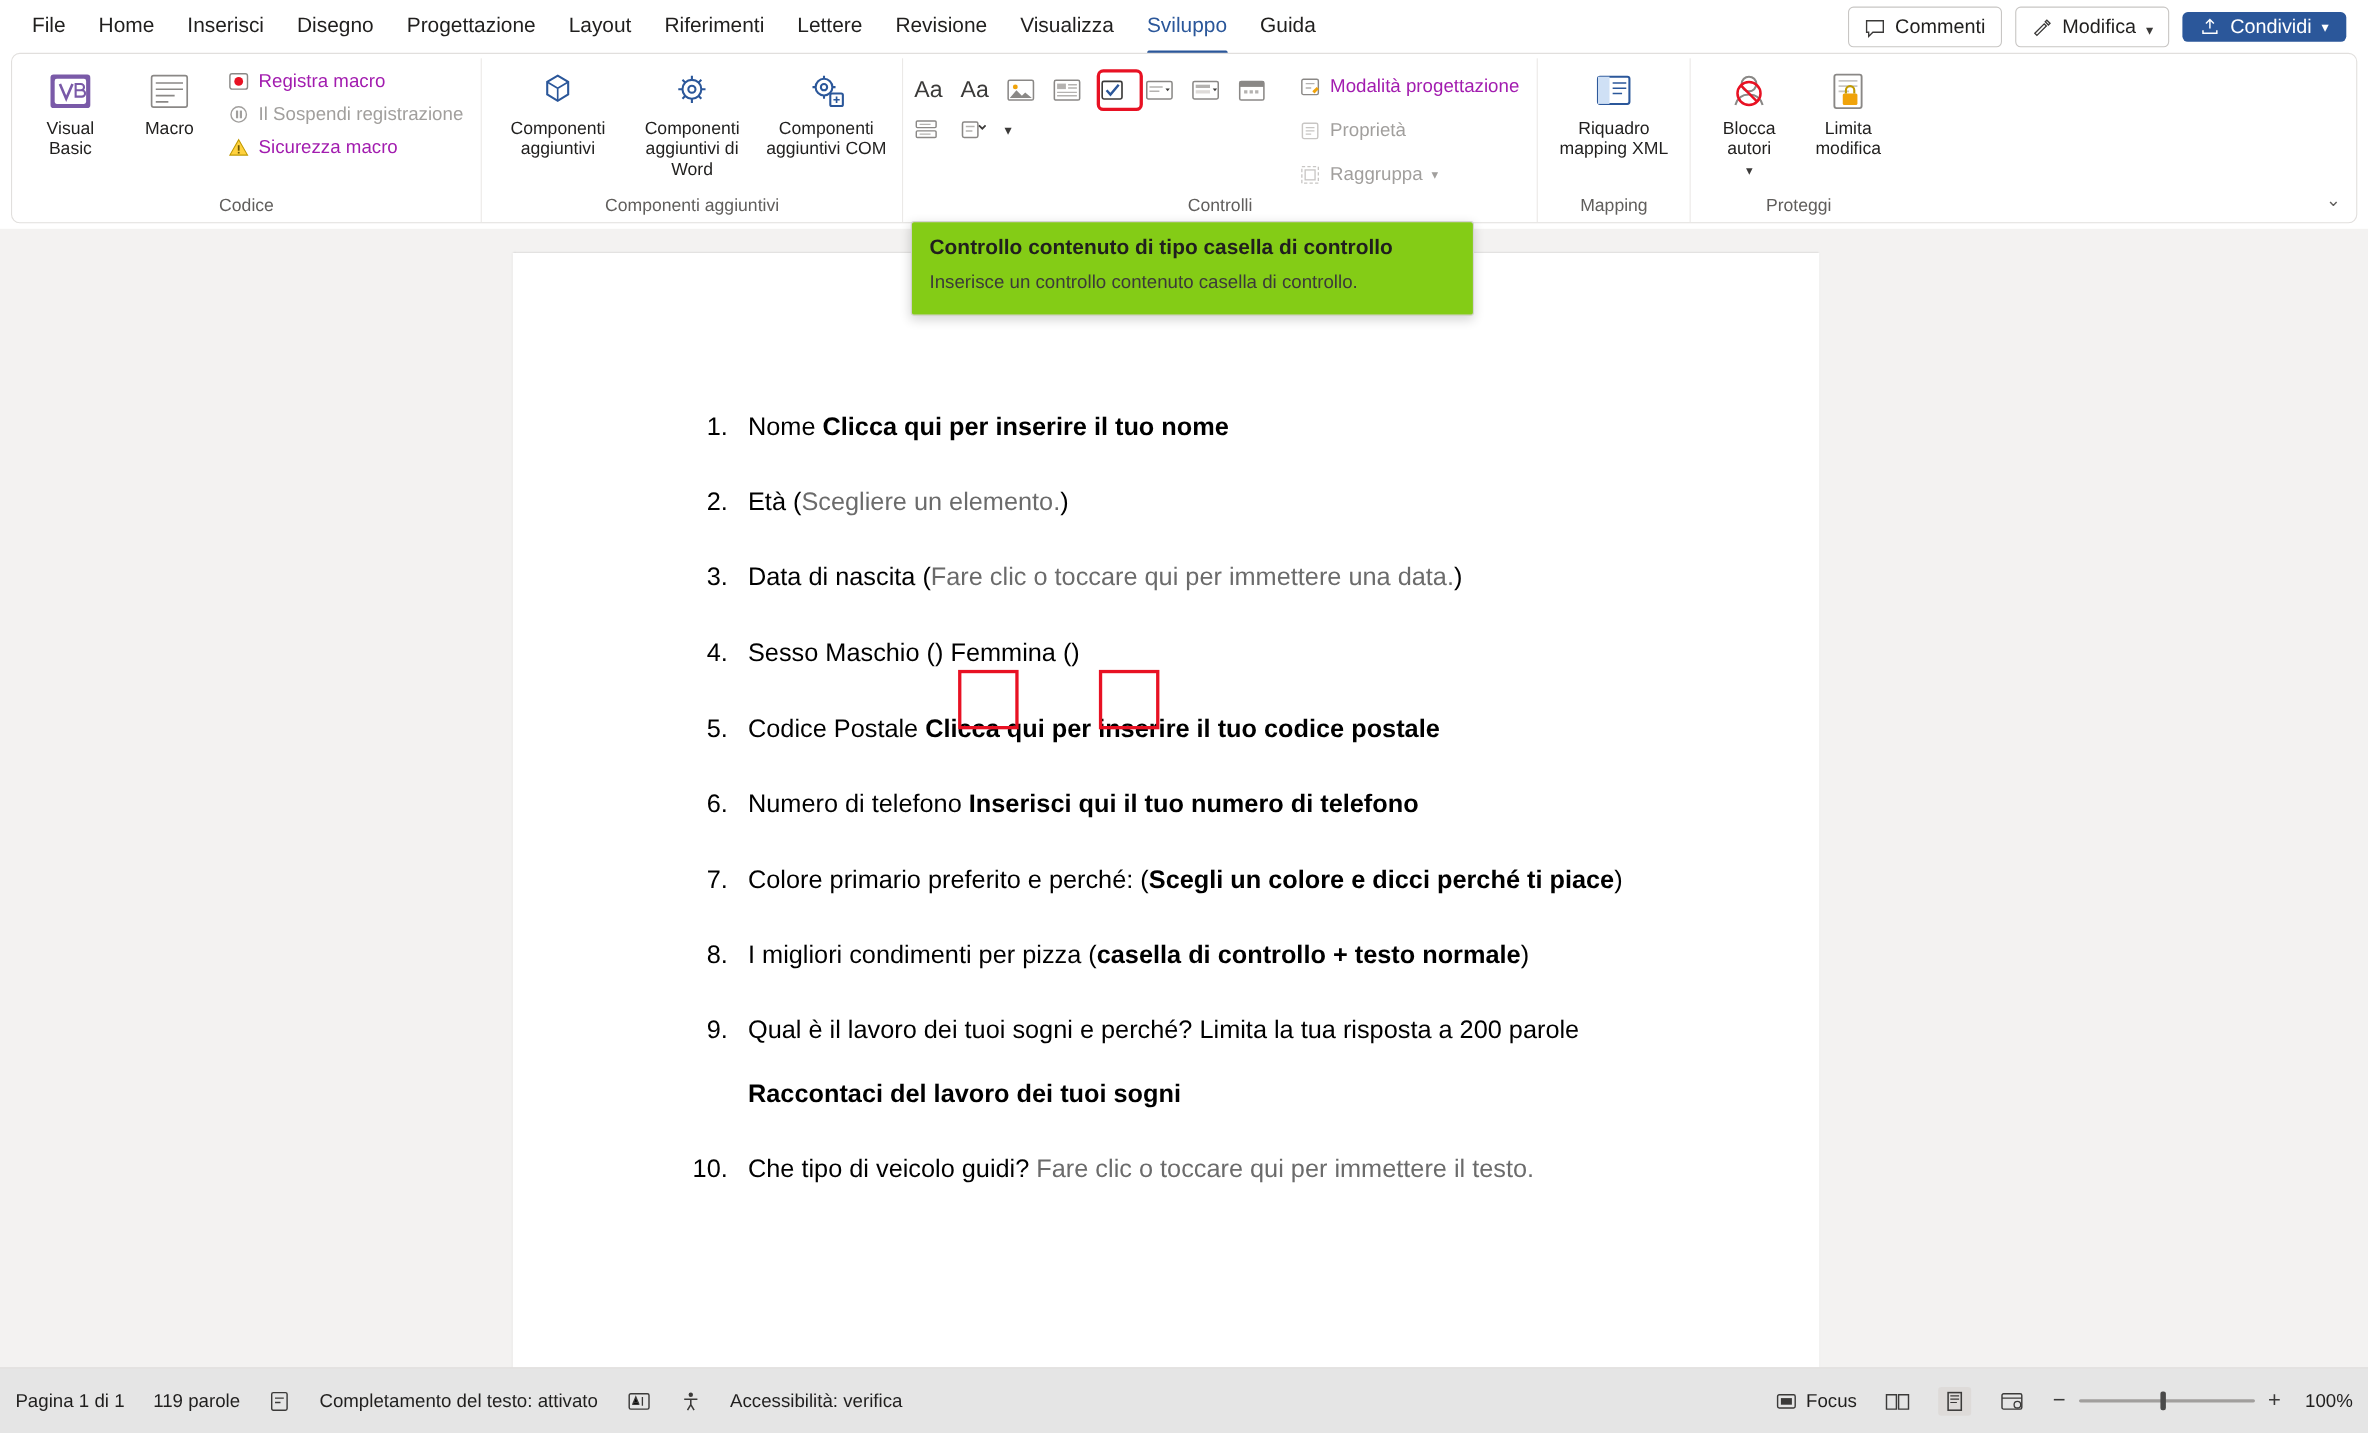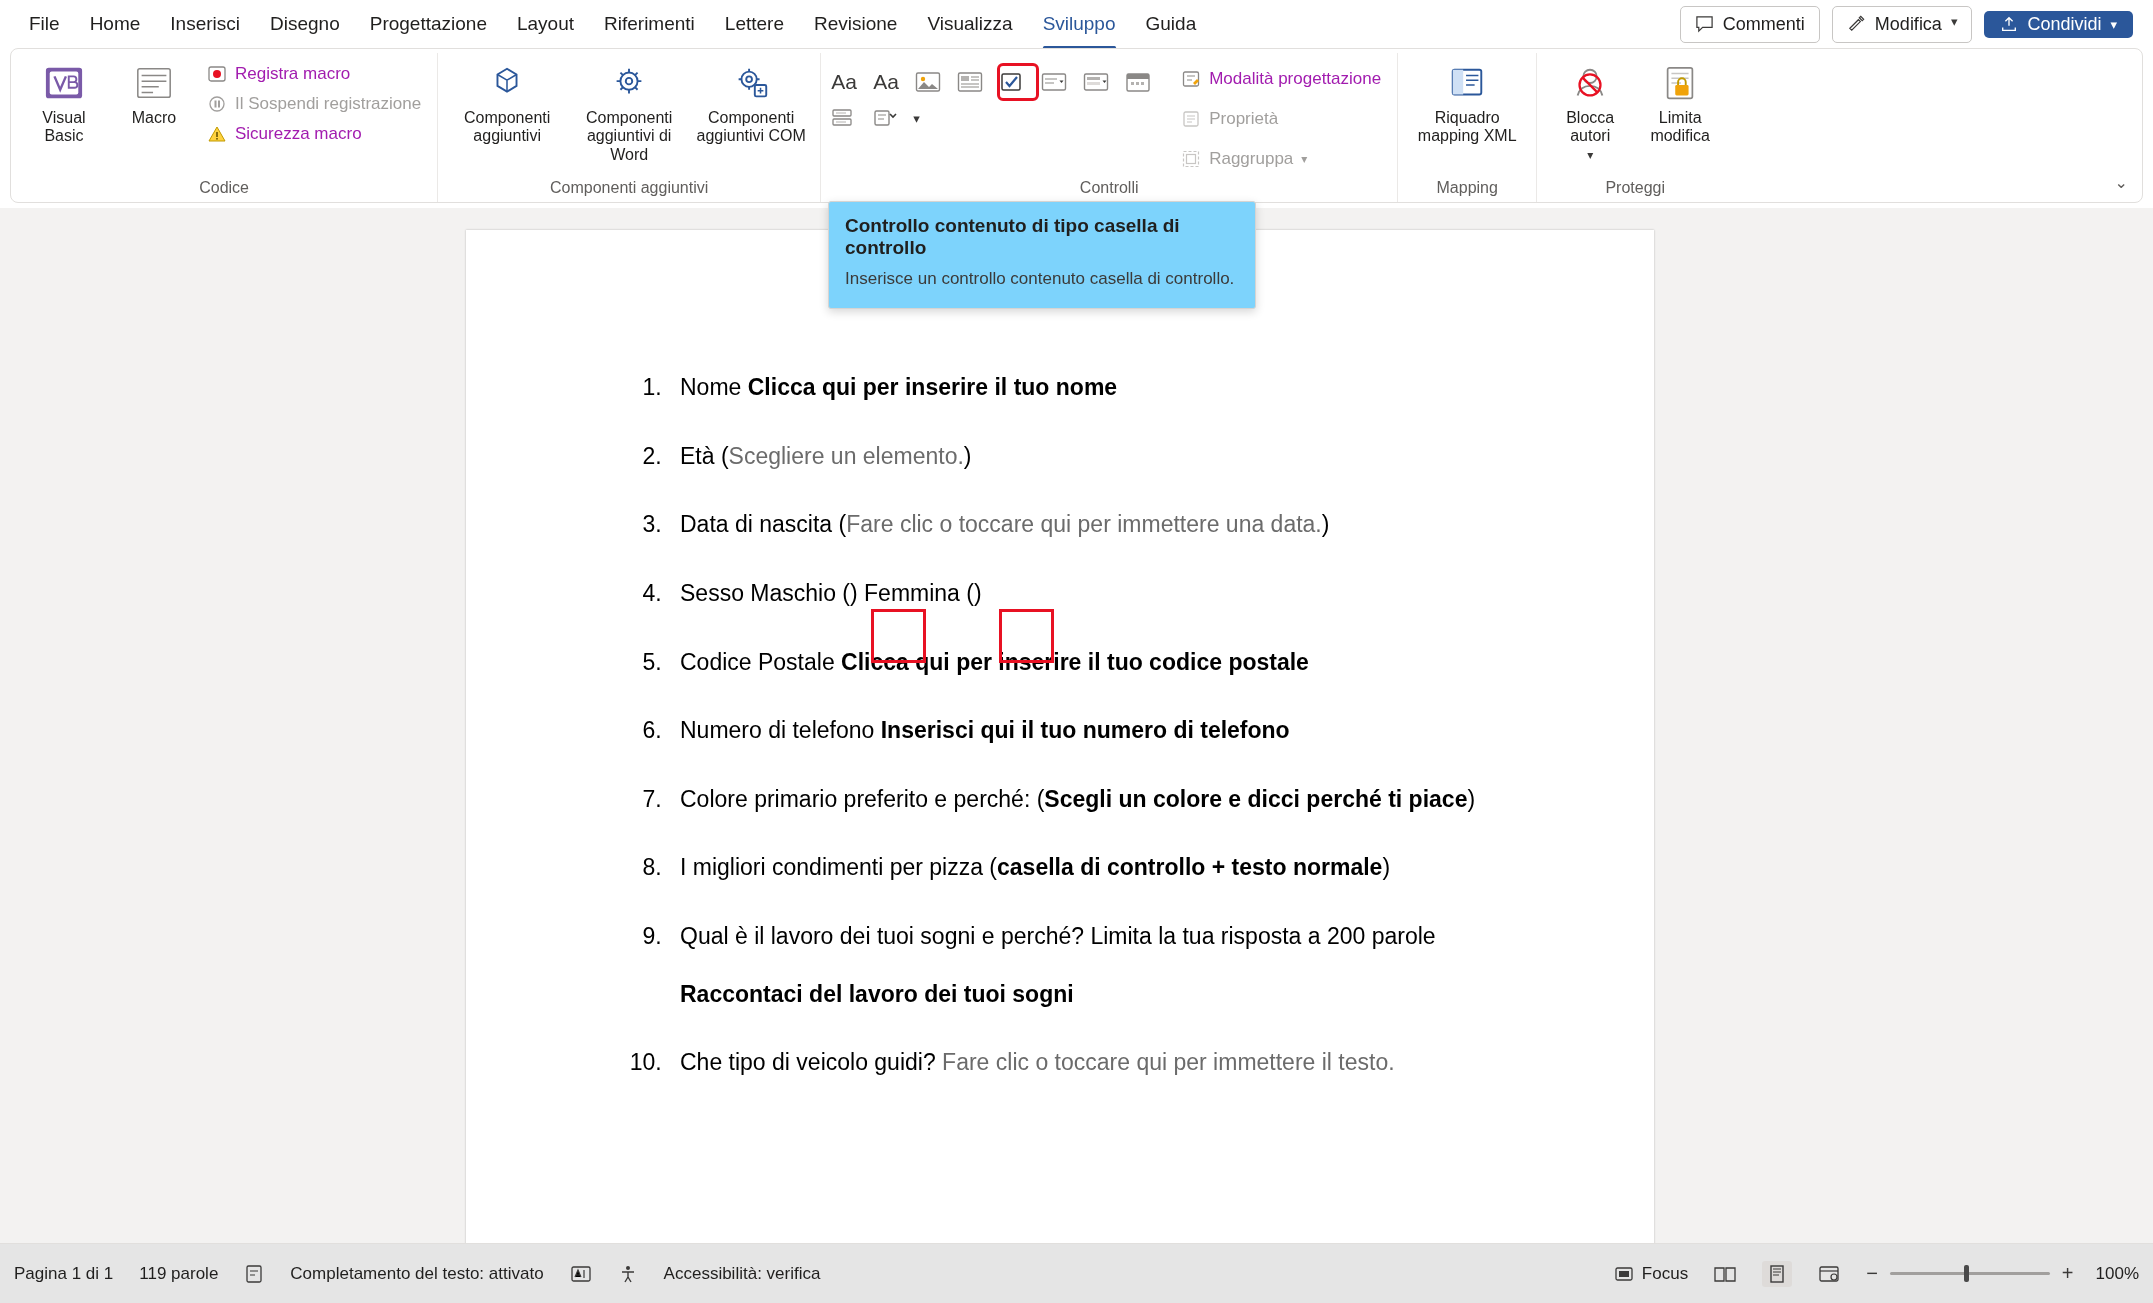--- a/index.html
+++ b/index.html
@@ -45,21 +45,21 @@
   }
   .tabbar-right {
     margin-left: auto;
     display: flex;
     align-items: center;
     gap: 12px;
     padding-right: 6px;
   }
   .btn-outline {
     display: flex;
-    align-items: flex-start;
+    align-items: flex-end;
     gap: 9px;
     border: 1px solid #c8c6c4;
     border-radius: 5px;
     padding: 7px 14px;
     font-size: 18px;
     background: #fff;
     color: #201f1e;
     white-space: nowrap;
   }
   .btn-blue {
@@ -151,22 +151,22 @@
     bottom: 10px;
     font-size: 16px;
     color: #605e5c;
   }
 
   
   .tooltip {
     position: absolute;
     left: 828px;
     top: 201px;
-    width: 428px;
-    background: #7dd3fc;
+    width: 512px;
+    background: #84cc16;
     border: 1px solid #d6d4d2;
     box-shadow: 0 3px 10px rgba(0,0,0,0.16);
     border-radius: 3px;
     padding: 13px 16px 18px 16px;
     z-index: 40;
   }
   .tooltip-title { font-size: 19px; font-weight: bold; color: #201f1e; margin-bottom: 8px; }
   .tooltip-body { font-size: 17px; color: #3b3a39; line-height: 1.38; }
 
   

